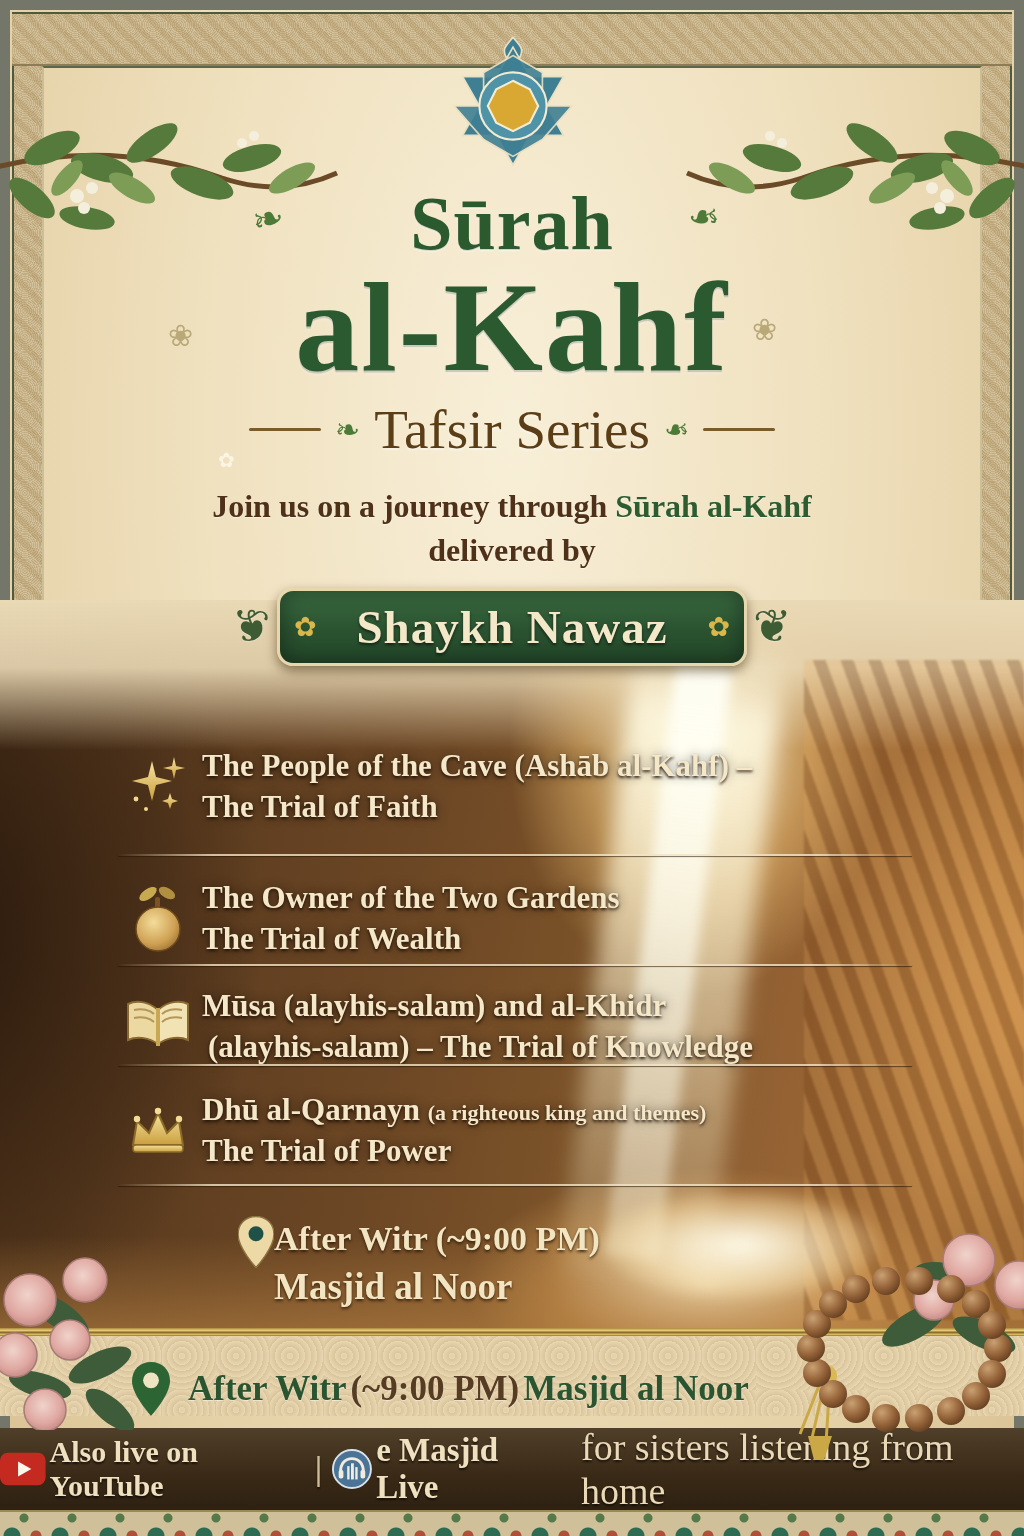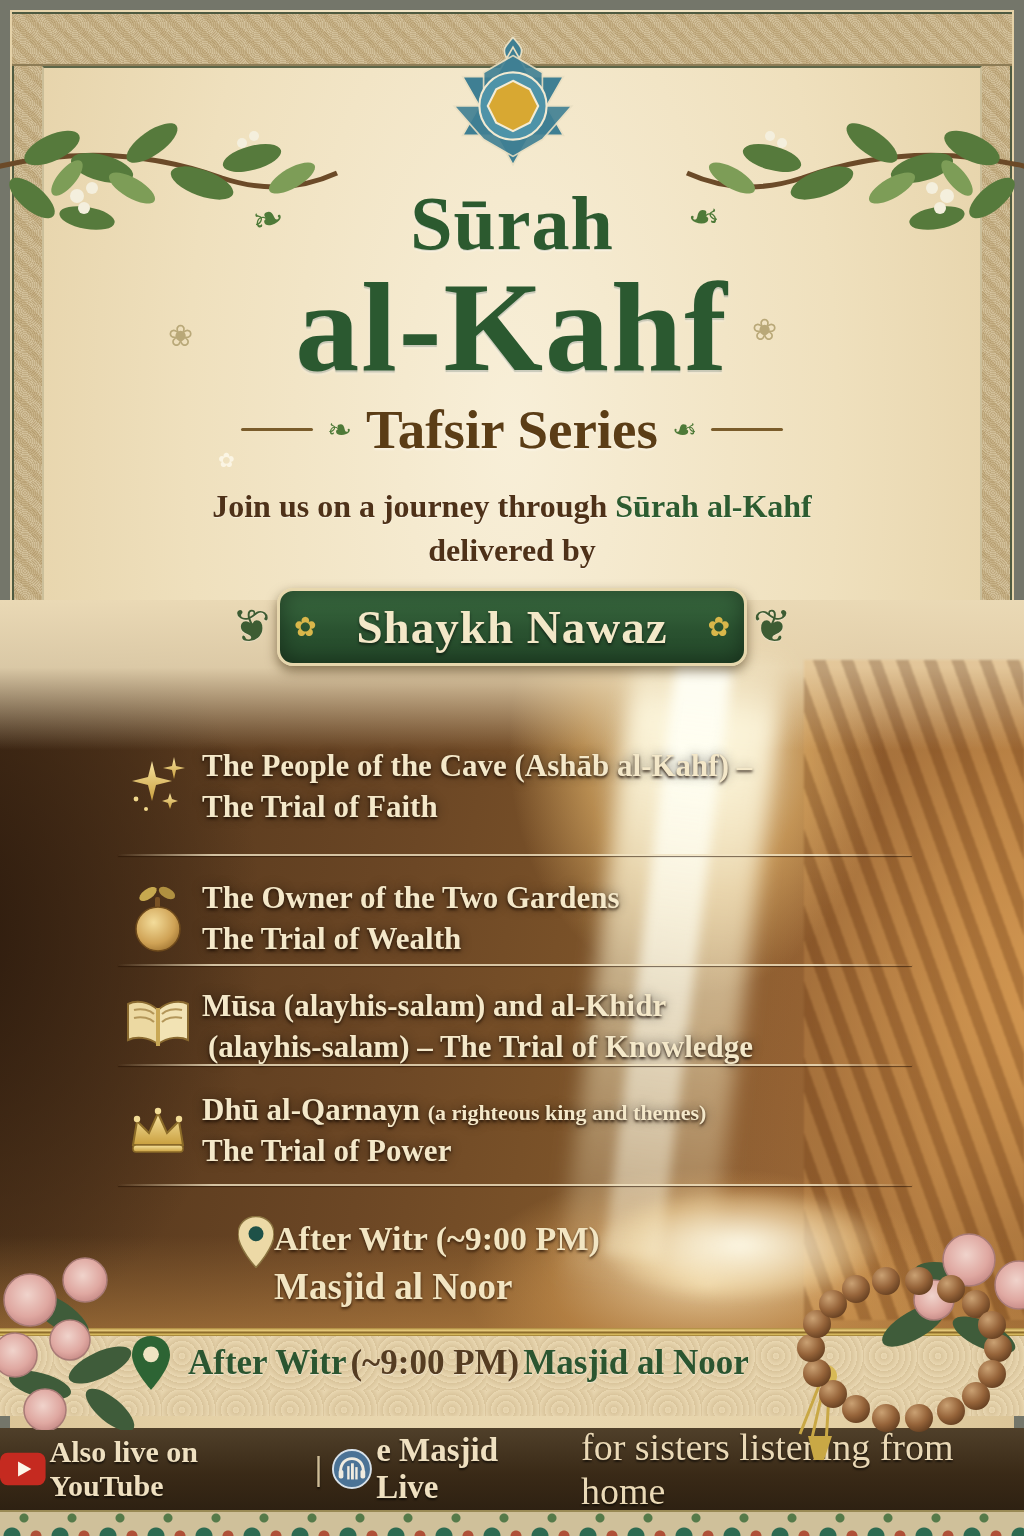--- a/index.html
+++ b/index.html
@@ -48,21 +48,21 @@
   .deco { position:absolute; z-index:4; }
   .flip { transform:scaleX(-1); }
 
   
   .ctext { position:absolute; left:0; right:0; text-align:center; z-index:5; }
   .title1 { top:180px; font-size:76px; font-weight:700; color:#2c5a2f; letter-spacing:1px;
     text-shadow:0 2px 2px rgba(255,255,255,.45), 0 1px 0 rgba(30,50,25,.3); }
   .title2 { top:254px; font-size:128px; font-weight:700; color:#2b5930; letter-spacing:2px;
     text-shadow:0 3px 3px rgba(255,255,255,.4), 0 2px 1px rgba(30,50,25,.35); }
   .subtitle-row { top:398px; display:flex; align-items:center; justify-content:center; gap:14px; }
-  .subtitle { font-size:55px; font-weight:700; color:#5b3d16; text-shadow:0 2px 2px rgba(255,255,255,.45); }
+  .subtitle { font-size:55px; font-weight:400; color:#5b3d16; text-shadow:0 2px 2px rgba(255,255,255,.45); }
   .orn-line { width:72px; height:3px; background:#7a5c2b; border-radius:2px; }
   .orn-leaf { font-size:30px; color:#4e7a38; line-height:1; }
 
   .intro { top:488px; font-size:32px; font-weight:700; color:#4e3118; text-shadow:0 1px 1px rgba(255,255,255,.5); }
   .intro .hl { color:#2d5c30; }
   .delivered { top:532px; font-size:32px; font-weight:700; color:#4e3118; text-shadow:0 1px 1px rgba(255,255,255,.5); }
 
   .banner-wrap { top:588px; display:flex; justify-content:center; align-items:center; gap:6px; }
   .banner { position:relative; width:470px; height:78px; border-radius:16px;
     background:linear-gradient(180deg,#3a6b40,#2a5230 55%,#234829);
@@ -90,21 +90,21 @@
   .schedule .stext { font-size:34px; font-weight:700; color:#f2e5c2; line-height:1.35;
     text-shadow:0 2px 3px rgba(40,20,5,.8); }
   .schedule .venue { font-size:37px; }
 
   .gold-line { position:absolute; left:0; right:0; top:1328px; height:8px; z-index:4;
     background:linear-gradient(180deg,#a8843a 0%,#e9cd7c 30%,#8a6828 55%,#dabc60 80%,#96762e 100%); }
 
   .bottom-band { position:absolute; left:0; right:0; top:1336px; height:80px; z-index:4;
     background-color:#e9d7b1;
     background-image:repeating-radial-gradient(circle at 20px 20px, rgba(170,140,90,.25) 3px, transparent 9px);
-    background-size:54px 54px; display:flex; align-items:flex-start; }
+    background-size:54px 54px; display:flex; align-items:flex-end; }
   .bottom-band .row { display:flex; align-items:center; gap:18px; margin-left:132px; }
   .bb-text { font-size:35px; font-weight:700; text-shadow:0 1px 1px rgba(255,255,255,.5); }
   .bb-green { color:#2b5530; } .bb-brown { color:#553c22; }
 
   .stream { position:absolute; left:0; right:0; top:1428px; height:82px; z-index:4;
     background:linear-gradient(180deg,#50402a 0%,#3a2a17 55%,#2e2112 100%);
     display:flex; align-items:center; justify-content:center; gap:4px; }
   .stream .slabel { font-size:30px; font-weight:700; color:#efe0c0; text-shadow:0 2px 2px rgba(0,0,0,.6); }
   .stream .sbold { font-size:33px; }
   .stream .snote { font-size:38px; font-weight:400; color:#ead9b6; text-shadow:0 2px 2px rgba(0,0,0,.6);margin-left:18px; }

